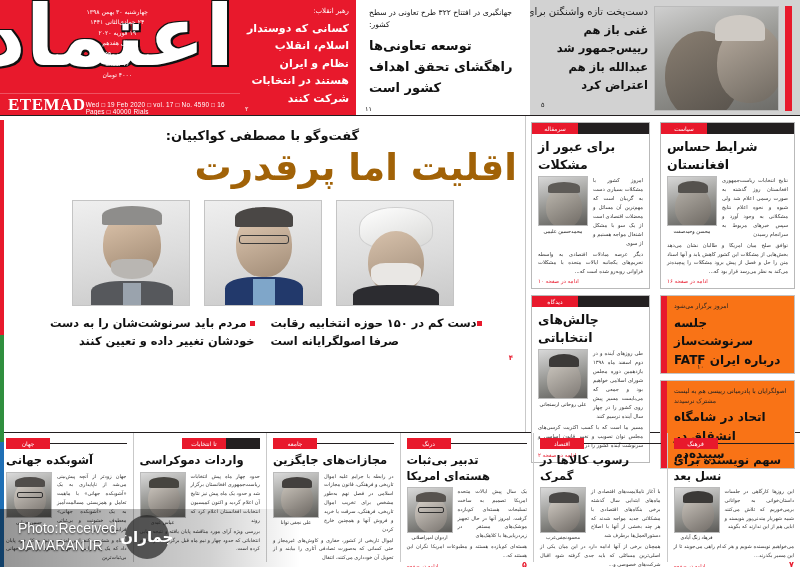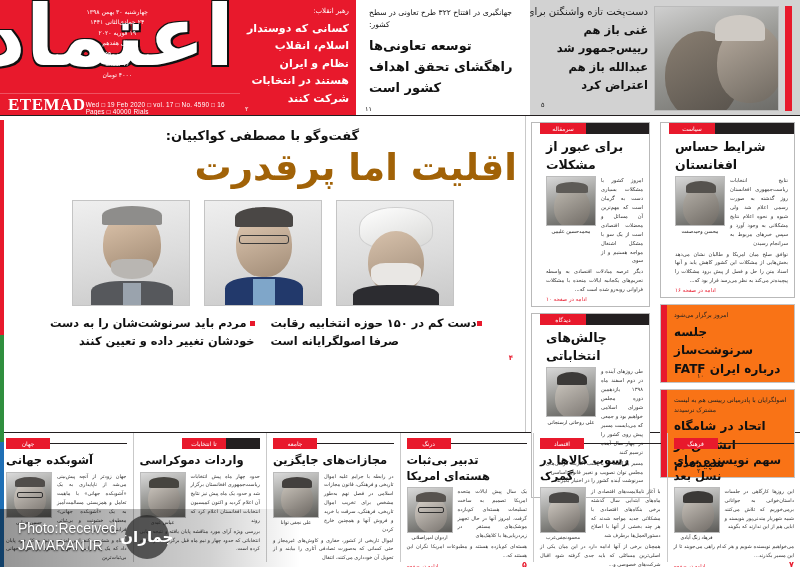--- a/index.html
+++ b/index.html
@@ -104,21 +104,21 @@
 
   
   .body-wrap { display: flex; width: 800px; height: 316px; padding: 0; }
 
   
   .col-right { width: 145px; padding: 6px 5px 0 5px; }
   .col-mid   { width: 130px; padding: 6px 5px 0 5px; border-left: 1px solid #c9c9c9; }
   .col-main  { flex: 1; padding: 4px 8px 0 8px; }
 
   
-  .sbox { border: 1px solid #b9b9b9; background: #fff; padding: 0 0 4px 8px; margin-bottom: 6px; position: relative; }
+  .sbox { border: 1px solid #b9b9b9; background: #fff; padding: 0 0 4px 0; margin-bottom: 6px; position: relative; }
   .sbox-tab { display: flex; height: 11px; }
   .sbox-tab .blk { flex: 1; background: #231f20; }
   .sbox-tab .red { width: 46px; background: #e8192c; color: #fff; font-size: 6px; text-align: center; line-height: 11px; }
   .sbox-h { font-size: 12.5px; font-weight: bold; color: #111; text-align: left; padding: 4px 6px 3px 6px; line-height: 1.4; }
   .sbox-body { display: flex; padding: 0 6px; gap: 5px; }
   .sbox-text { flex: 1; font-size: 5.2px; line-height: 1.72; color: #333; text-align: justify; }
   .sbox-figure { width: 50px; }
   .sbox-photo { width: 50px; height: 50px; border: 1px solid #bbb; position: relative; overflow: hidden;
                 background: linear-gradient(165deg,#d8d8d8,#8e8e8a 60%,#5d5c59); }
   .sbox-cap { font-size: 5px; color: #222; text-align: center; margin-top: 2px; }

